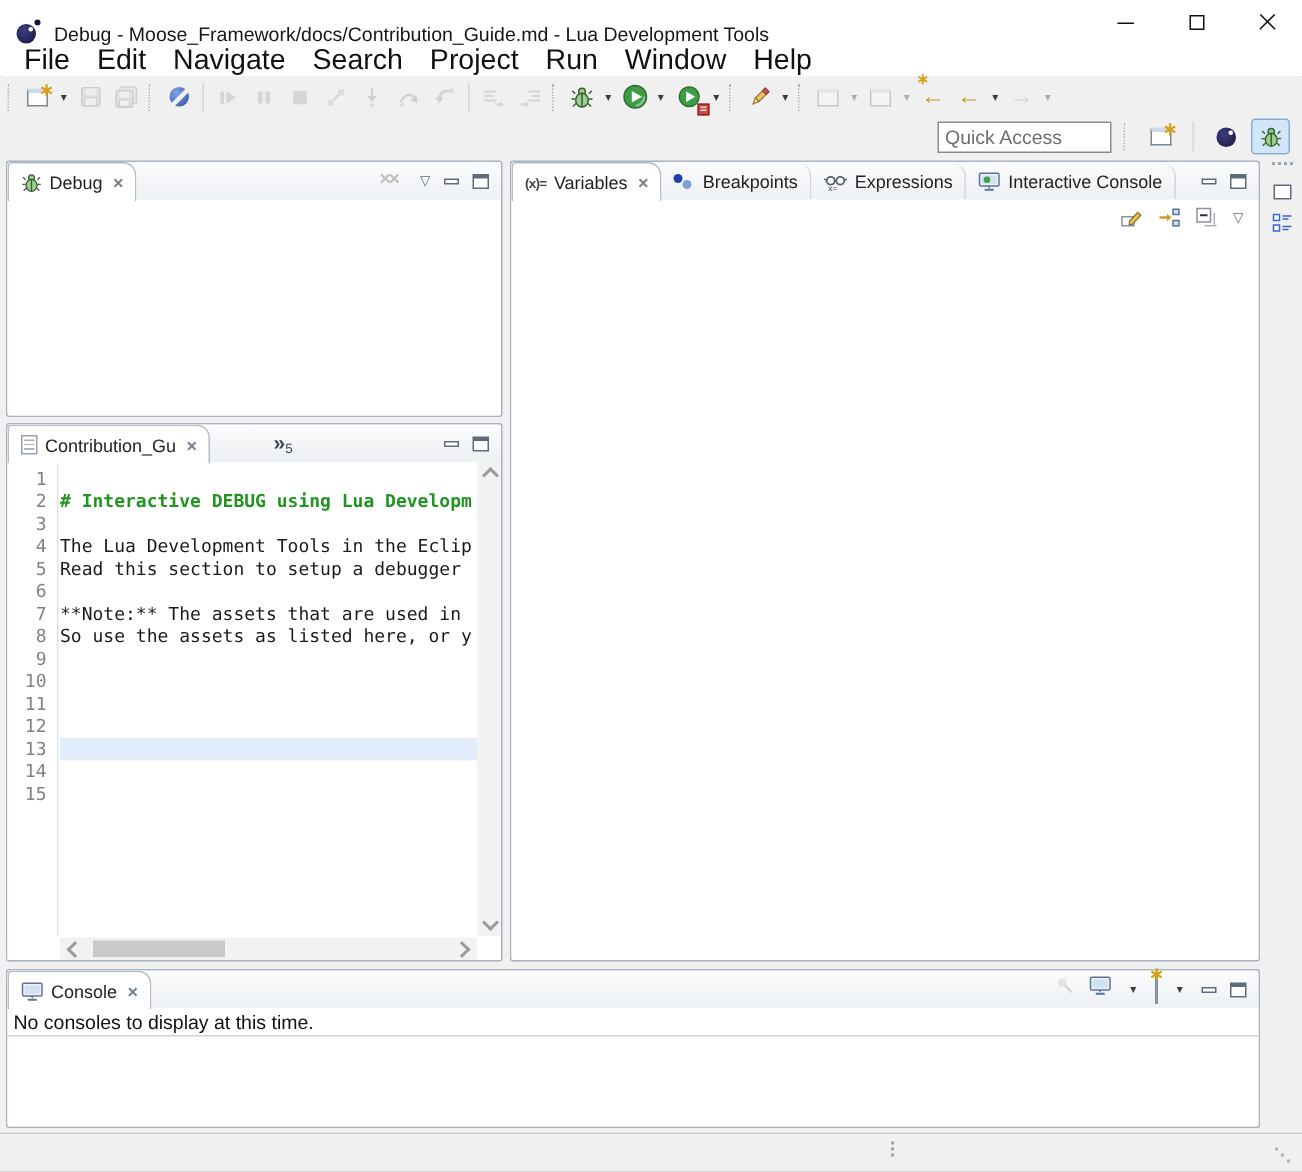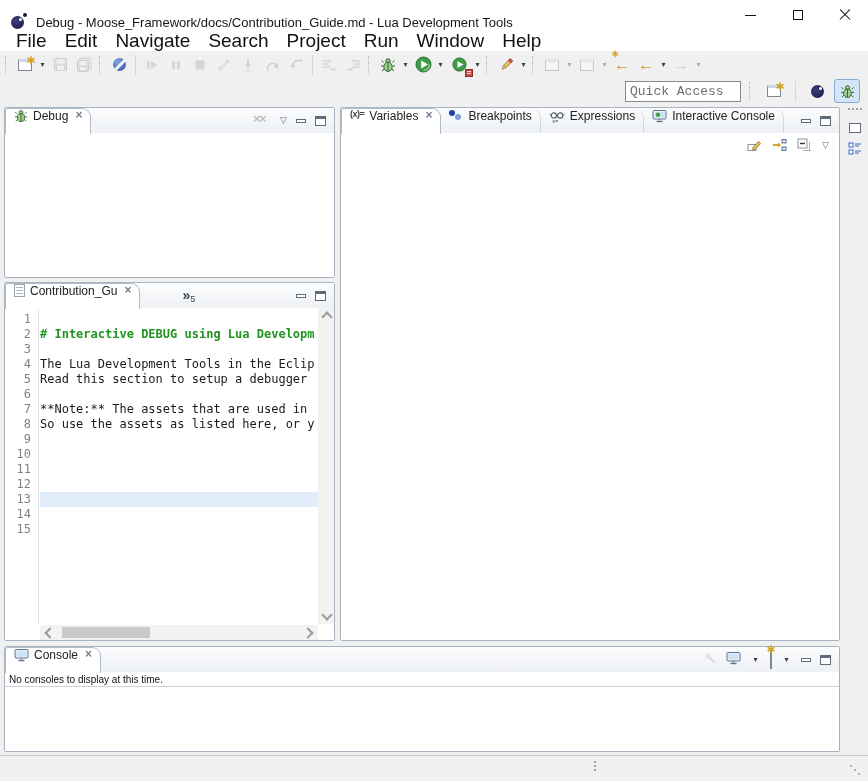--- a/index.html
+++ b/index.html
@@ -40,31 +40,31 @@
 
   .ic-win{width:14px;height:12px;border:1px solid #7d8694;background:#fff;border-top:3px solid #cdd9e6;position:relative;box-sizing:border-box}
   .ic-win.spark::after{content:"∗";position:absolute;right:-5px;top:-9px;color:#d7a019;font-weight:bold;font-size:12px}
   .ic-skipbp{width:13px;height:13px;border-radius:50%;background:radial-gradient(circle at 35% 30%,#7fa3e4,#2a4f9e);position:relative}
   .ic-skipbp::after{content:"";position:absolute;left:-2px;top:5.5px;width:17px;height:2.6px;background:#f0f0f0;transform:rotate(-45deg)}
   .goldarrow{color:#c99a26;font-size:16px;font-weight:bold;line-height:1;position:relative}
   .goldarrow.star::after{content:"∗";position:absolute;left:-3px;top:-8px;font-size:10px;color:#d7a019}
   .grayarrow{color:#9aa1aa;font-size:16px;font-weight:bold;line-height:1}
   .redbox{position:absolute;right:-1px;bottom:-1px;width:8px;height:8px;background:#cc4a43;border:1px solid #8e2b27;box-sizing:border-box}
   .redbox::after{content:"";position:absolute;left:1px;top:1.5px;width:4px;height:1px;background:#f3d9d8;box-shadow:0 2px 0 #f3d9d8}
-  .qa-input{width:106px;height:19px;border:1px solid #8a8a8a;background:#fff;font-family:Liberation Mono, monospace;font-size:13px;padding:0 4px;color:#333}
+  .qa-input{width:106px;height:19px;border:1px solid #8a8a8a;background:#fff;font-family:Liberation Sans, sans-serif;font-size:13px;padding:0 4px;color:#333}
   .qa-input::placeholder{color:#6e6e6e}
   .luaball{width:13px;height:13px;border-radius:50%;background:radial-gradient(circle at 38% 38%,#3d3d80,#15153e);position:relative}
   .luaball::after{content:"";position:absolute;left:8px;top:2px;width:3px;height:3px;border-radius:50%;background:#fff}
   .persp-sel{background:#d3e6f8;border:1px solid #84aed6}
 
   
   .ws{position:absolute;top:104px;left:0;right:0;bottom:0;background:#f0f0f0}
   .panel{position:absolute;background:#fff;border:1px solid #a8b2c0;border-radius:2px;box-sizing:border-box}
   .phead{height:25px;background:linear-gradient(#fbfcfd,#edf0f4);border-bottom:1px solid #c6cdd8;display:flex;align-items:flex-end;border-radius:2px 2px 0 0;position:relative}
-  .tab{height:24px;display:flex;gap:5px;padding:0 8px;font-size:12px;color:#222;white-space:nowrap}
+  .tab{height:24px;display:flex;align-items:center;gap:5px;padding:0 8px;font-size:12px;color:#222;white-space:nowrap}
   .tab.sel{background:#fff;border:1px solid #b2bcc9;border-bottom:none;border-radius:3px 9px 0 0;margin-bottom:-1px;height:25px;position:relative;z-index:2}
   .tab.unsel{border-right:1px solid #d0d6de;border-radius:0 9px 0 0}
   .tclose{color:#76818f;font-weight:bold;font-size:12px;margin-left:2px;line-height:1}
   .hbtns{margin-left:auto;display:flex;align-items:center;gap:9px;padding-right:8px;align-self:center}
   .wmin{width:10px;height:4px;border:1px solid #5f6b7a;background:#fff;box-sizing:border-box}
   .wmax{width:11px;height:10px;border:1px solid #5f6b7a;border-top:3px solid #5f6b7a;background:#fff;box-sizing:border-box}
   .vmenu{color:#5f6b7a;font-size:9px;line-height:1}
   .remterm{position:relative;width:18px;height:13px}
   .remterm span{position:absolute;top:-2px;color:#bfbfbf;font-weight:bold;font-size:13px;line-height:1}
   .remterm span:first-child{left:0}.remterm span:last-child{left:6px}
@@ -101,21 +101,21 @@
   .chev.left{transform:rotate(-45deg)}.chev.right{transform:rotate(135deg)}
   .vscroll .chev{position:absolute;left:5px}
   .hthumb{position:absolute;left:22px;top:2px;width:88px;height:11px;background:#c9c9c9}
   .harrow{position:absolute;top:4px}
   .chev-more{display:flex;align-items:flex-start;margin-left:42px;color:#3c4654;align-self:center}
   .chev-more b{font-size:14px;line-height:1}
   .chev-more sub{font-size:9px;margin-top:6px}
 
   
   .con-body{position:absolute;top:25px;left:0;right:0;bottom:0;background:#fff;border-radius:0 0 2px 2px}
-  .con-msg{font-size:10px;color:#111;padding:2px 4px 1px 4px;border-bottom:1px solid #ccd3db}
+  .con-msg{font-size:13px;color:#111;padding:2px 4px 1px 4px;border-bottom:1px solid #ccd3db}
 
   
   .strip{position:absolute;left:843px;top:2px;width:23px;display:flex;flex-direction:column;align-items:center;gap:9px}
   .h-dots{width:14px;height:2px;margin-top:2px;position:relative}
   .h-dots::before{content:"";position:absolute;left:0;top:0;width:2px;height:2px;background:#9aa4b0;
     box-shadow:4px 0 0 #9aa4b0,8px 0 0 #9aa4b0,12px 0 0 #9aa4b0}
   .restic{width:10px;height:8px;border:1px solid #5d6878;background:#fff;position:relative;margin-top:4px}
   .restic::before{content:"";position:absolute;left:2px;top:-5px;width:10px;height:8px;border:1px solid #5d6878;background:#fff;z-index:-1}
 
   

